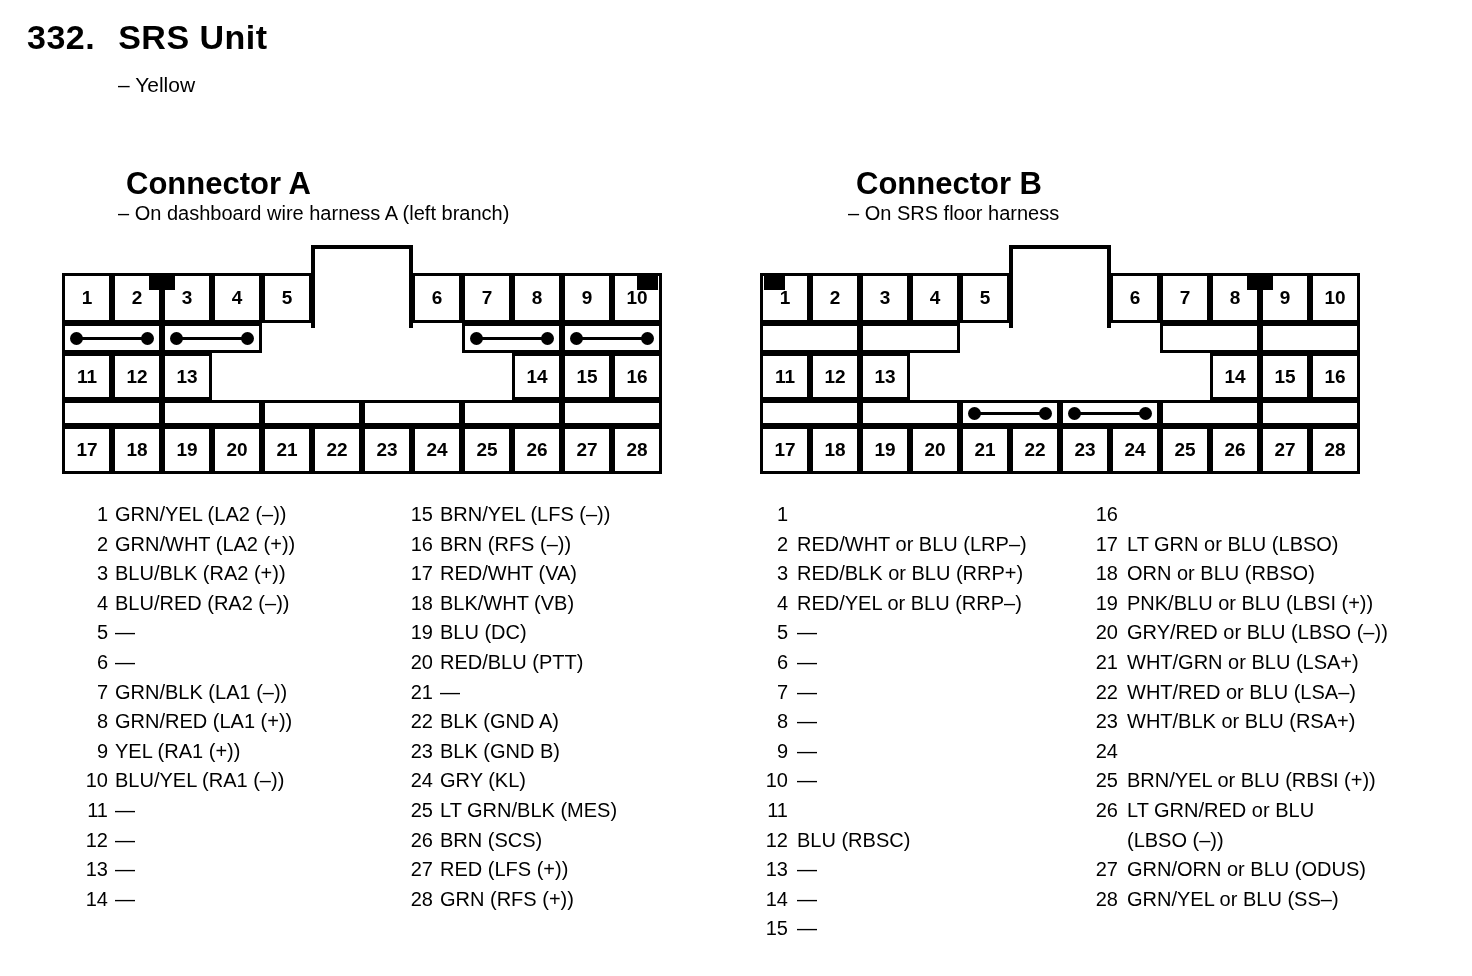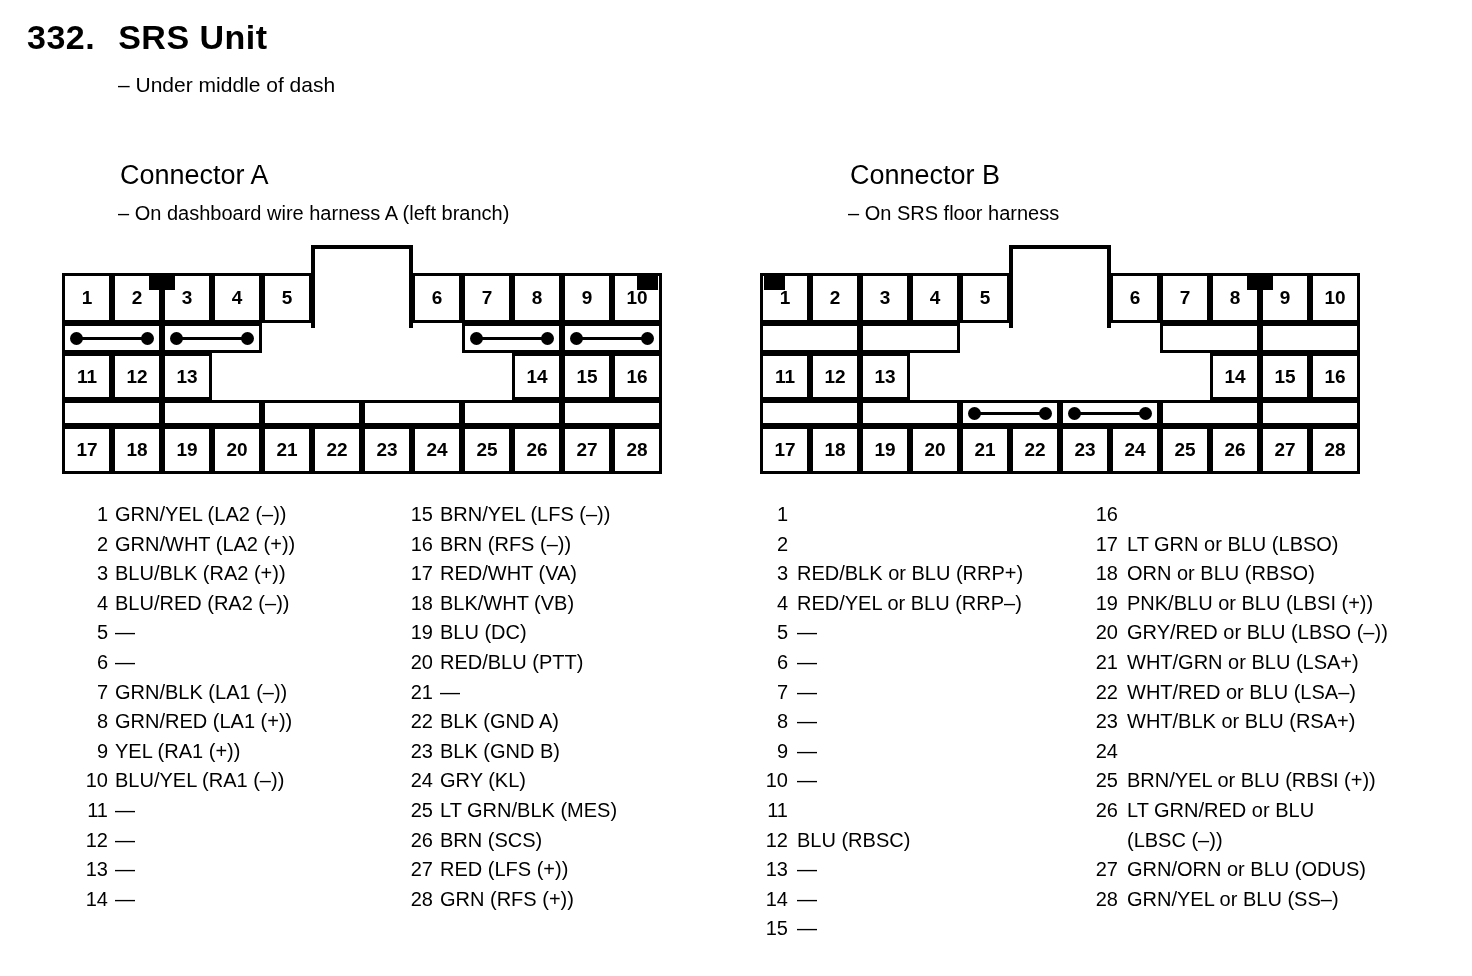--- a/index.html
+++ b/index.html
@@ -9,21 +9,21 @@
     font-family:"Liberation Sans",sans-serif;color:#000;overflow:hidden;
   }
   
   .title{position:absolute;left:27px;top:18px;font-weight:bold;font-size:34px;letter-spacing:0.5px;}
   .title .t-text{margin-left:23px;}
   .page-notes{position:absolute;left:118px;top:70px;font-size:21px;line-height:29px;}
   
   .connector{position:absolute;top:158px;width:680px;height:800px;}
   .connector.ca{left:62px;}
   .connector.cb{left:760px;}
-  .conn-heading{position:absolute;margin:2px;font-size:27px;font-weight:normal;top:0;}
+  .conn-heading{position:absolute;margin:8px;font-size:31px;font-weight:bold;top:0;}
   .ca .conn-heading,.ca .conn-note{left:56px;}
   .cb .conn-heading,.cb .conn-note{left:88px;}
   .conn-note{position:absolute;top:44px;font-size:20px;white-space:nowrap;}
   
   .diagram{position:absolute;left:0;top:87px;width:600px;height:229px;}
   .cbody{position:absolute;border:4px solid #000;box-sizing:border-box;background:#fff;z-index:0;}
   .ctab{position:absolute;border:4px solid #000;border-bottom:none;box-sizing:border-box;background:#fff;z-index:1;}
   .cell{
     position:absolute;background:#fff;border:3px solid #000;box-sizing:border-box;
     display:flex;align-items:center;justify-content:center;
@@ -47,21 +47,21 @@
 </head>
 <body>
 
 <div class="page">
 
   <div class="title">
     <span class="t-num">332.</span><span class="t-text">SRS Unit</span>
   </div>
 
   <div class="page-notes">
-    <div>– Under middle of dash</div>
+    <div>– Yellow</div>
   </div>
 
   <section class="connector ca">
     <h2 class="conn-heading">Connector A</h2>
     <div class="conn-note">– On dashboard wire harness A (left branch)</div>
     <div class="diagram" id="diagram-0">
         <div class="cbody" style="left: 0px; top: 28px; width: 600px; height: 201px;"></div>
         <div class="ctab" style="left: 249px; top: 0px; width: 102px; height: 83px;"></div>
         <div class="cell" style="left: 0px; top: 28px; width: 50px; height: 50px;">1</div>
         <div class="cell" style="left: 50px; top: 28px; width: 50px; height: 50px;">2</div>
@@ -292,20 +292,21 @@
         <div class="cell" style="left: 500px; top: 155px; width: 100px; height: 26px;"></div>
         <div class="notch" style="left: 4px; top: 28px; width: 21px; height: 17px;"></div>
         <div class="notch" style="left: 487px; top: 28px; width: 26px; height: 17px;"></div>
       </div>
     <div class="pinlist plc1 narrow-num" id="list-1-0">
         <div class="pin-row">
           <span class="pin-num">1</span>
         </div>
         <div class="pin-row">
           <span class="pin-num">2</span>
+          <span class="pin-label">RED/WHT or BLU (LRP–)</span>
         </div>
         <div class="pin-row">
           <span class="pin-num">3</span>
           <span class="pin-label">RED/BLK or BLU (RRP+)</span>
         </div>
         <div class="pin-row">
           <span class="pin-num">4</span>
           <span class="pin-label">RED/YEL or BLU (RRP–)</span>
         </div>
         <div class="pin-row">
@@ -387,21 +388,21 @@
         <div class="pin-row">
           <span class="pin-num">24</span>
         </div>
         <div class="pin-row">
           <span class="pin-num">25</span>
           <span class="pin-label">BRN/YEL or BLU (RBSI (+))</span>
         </div>
         <div class="pin-row">
           <span class="pin-num">26</span>
           <span class="pin-label">LT GRN/RED or BLU
-(LBSC (–))</span>
+(LBSO (–))</span>
         </div>
         <div class="pin-row">
           <span class="pin-num">27</span>
           <span class="pin-label">GRN/ORN or BLU (ODUS)</span>
         </div>
         <div class="pin-row">
           <span class="pin-num">28</span>
           <span class="pin-label">GRN/YEL or BLU (SS–)</span>
         </div>
       </div>

